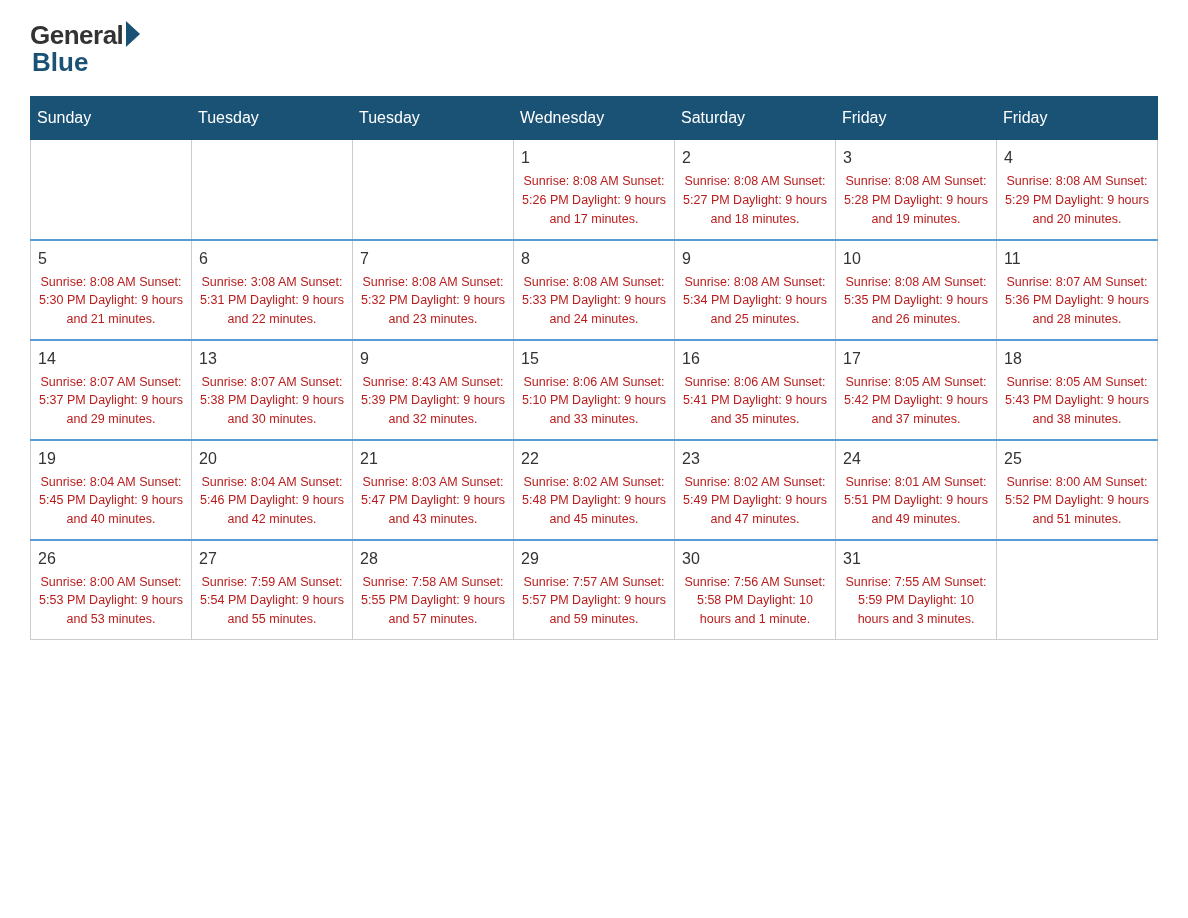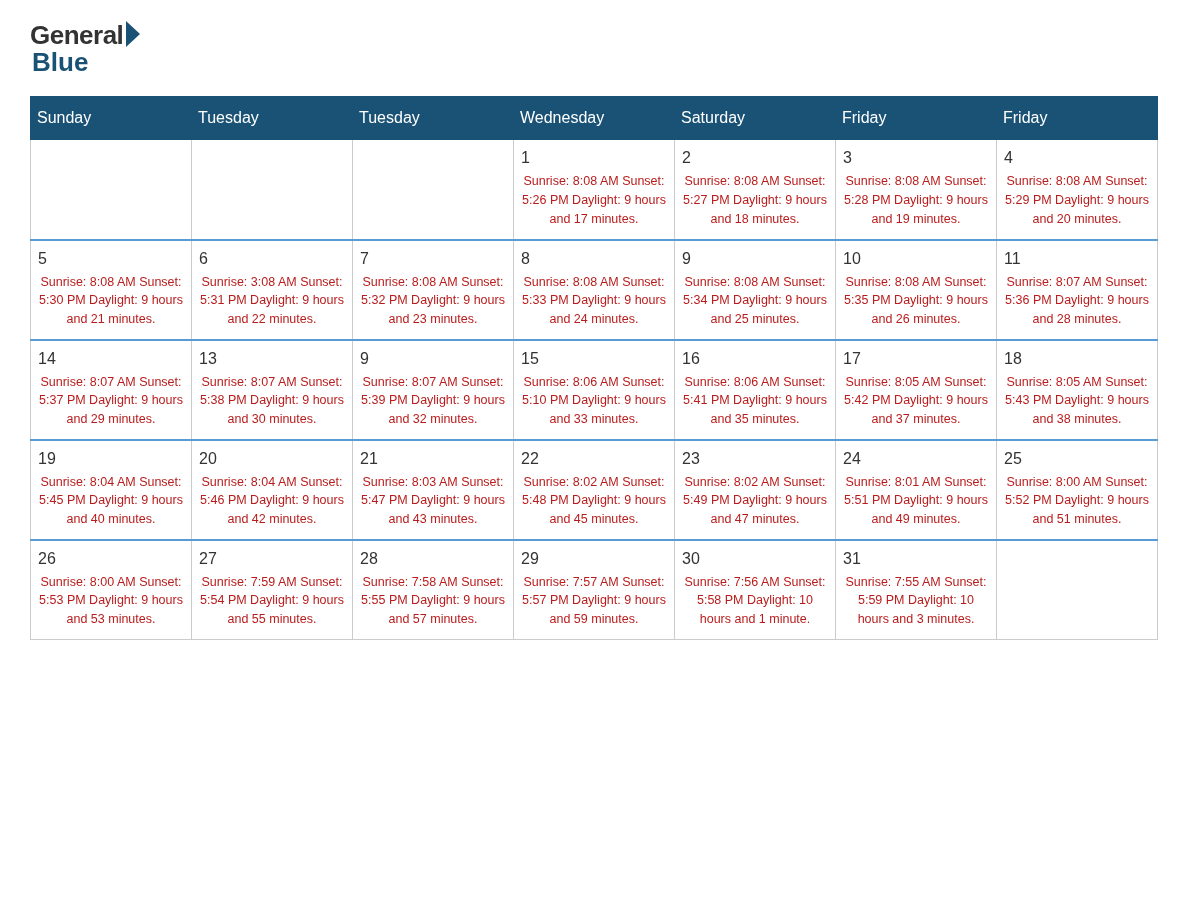--- a/index.html
+++ b/index.html
@@ -222,21 +222,21 @@
         </td>
         <td>
           <span class="day-number">13</span>
           <div class="day-info">Sunrise: 8:07 AM
 Sunset: 5:38 PM
 Daylight: 9 hours
 and 30 minutes.</div>
         </td>
         <td>
           <span class="day-number">9</span>
-          <div class="day-info">Sunrise: 8:07 AM
+          <div class="day-info">Sunrise: 8:43 AM
 Sunset: 5:39 PM
 Daylight: 9 hours
 and 32 minutes.</div>
         </td>
         <td>
           <span class="day-number">15</span>
           <div class="day-info">Sunrise: 8:06 AM
 Sunset: 5:10 PM
 Daylight: 9 hours
 and 33 minutes.</div>

